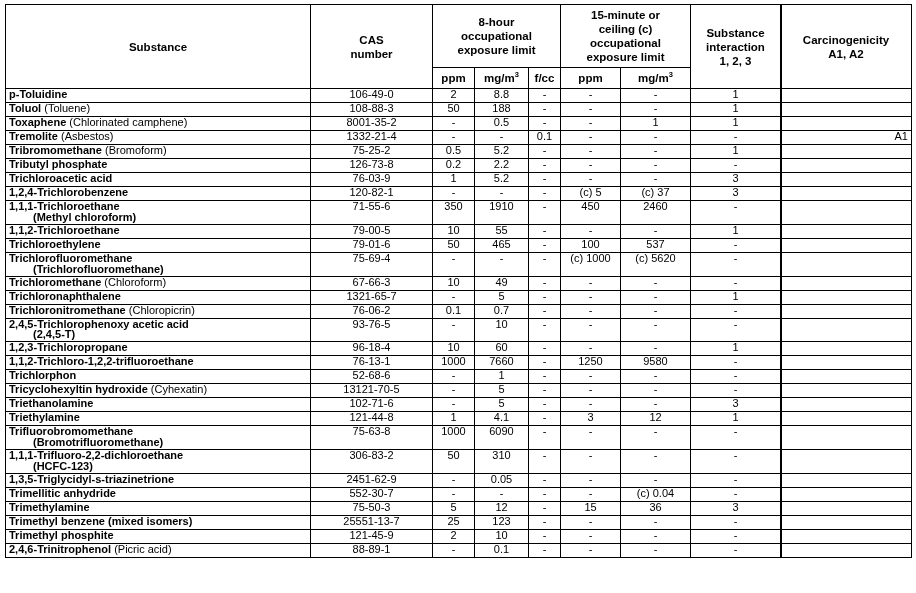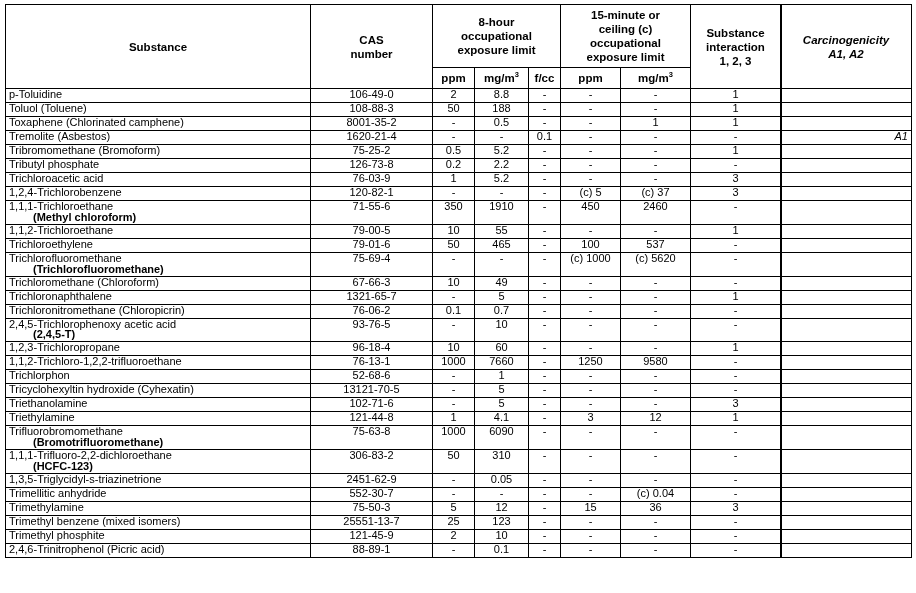--- a/index.html
+++ b/index.html
@@ -46,39 +46,38 @@
   }
   thead th.sub-unit {
     font-size: 11.5px;
     padding: 2px 2px 3px 2px;
     vertical-align: middle;
   }
   
   .dblleft {
     border-left: 3px double #000000 !important;
     box-shadow: inset 2px 0 0 -1px #000000;
-    font-style: italic;
   }
   th.carc, td.carc {
     border-left: 1px solid #000000 !important;
   }
   .dbl-sep {
     border-right: 1px solid #000000 !important;
   }
   
   table.oel tbody td {
     padding: 0 3px;
     height: 13px;
   }
   td.substance {
     text-align: left;
     padding-left: 4px;
   }
   td.substance .nm {
-    font-weight: normal;
+    font-weight: bold;
   }
   td.substance .syn {
     font-weight: normal;
   }
   td.substance .line2 {
     display: block;
     font-weight: bold;
     margin-top: -1px;
     margin-left: 24px;
   }
@@ -178,21 +177,21 @@
           <td class="num">-</td>
           <td class="num">0.5</td>
           <td class="num">-</td>
           <td class="num">-</td>
           <td class="num">1</td>
           <td class="num dbl-sep">1</td>
           <td class="carc dblleft"></td>
         </tr>
         <tr>
           <td class="substance"><span class="nm">Tremolite</span><span class="syn"> (Asbestos)</span></td>
-          <td class="cas">1620-21-4</td>
+          <td class="cas">1332-21-4</td>
           <td class="num">-</td>
           <td class="num">-</td>
           <td class="num">0.1</td>
           <td class="num">-</td>
           <td class="num">-</td>
           <td class="num dbl-sep">-</td>
           <td class="carc dblleft">A1</td>
         </tr>
         <tr>
           <td class="substance"><span class="nm">Tribromomethane</span><span class="syn"> (Bromoform)</span></td>

